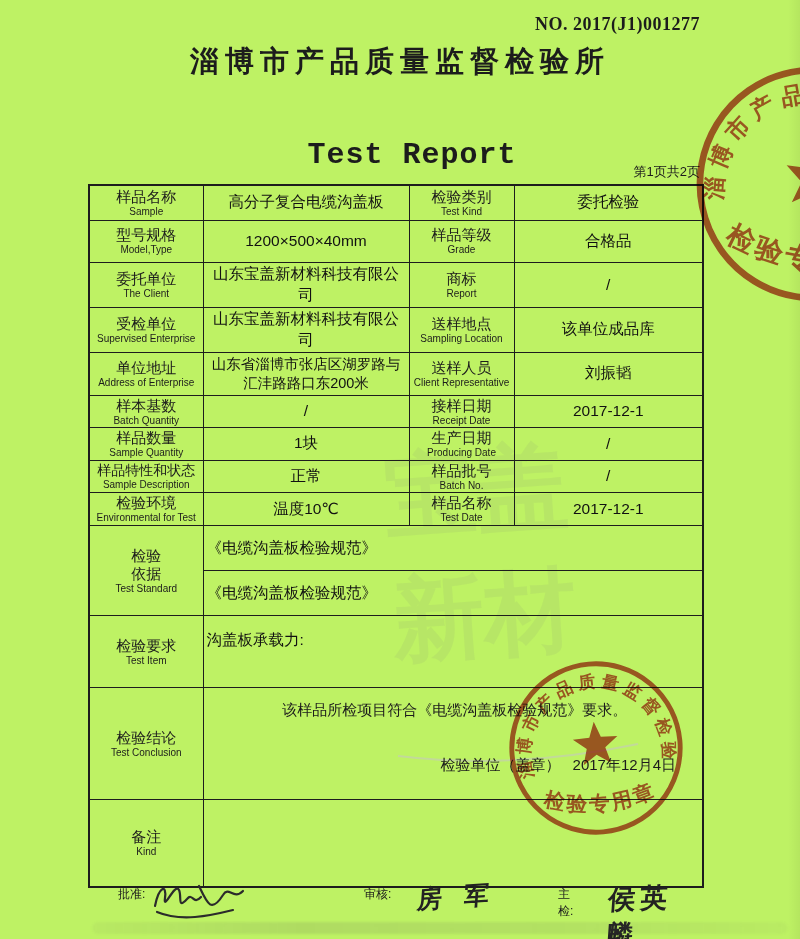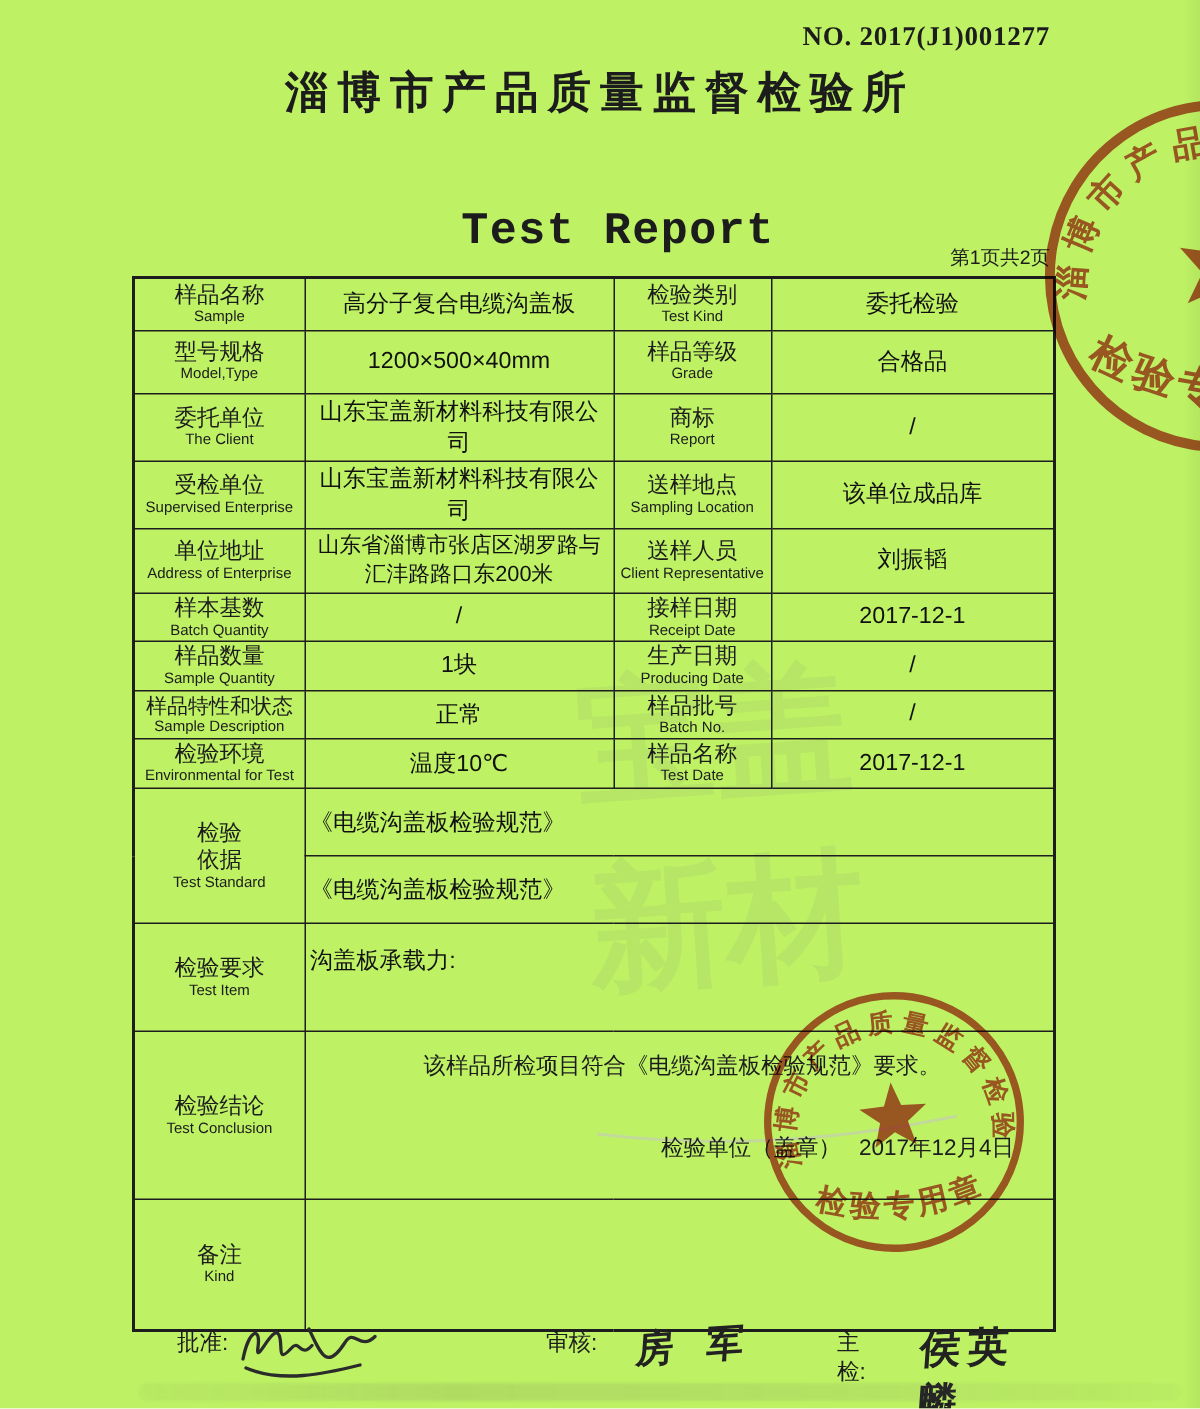--- a/index.html
+++ b/index.html
@@ -39,21 +39,21 @@
   .watermark{position:absolute;left:388px;top:428px;width:210px;
     font-size:92px;font-weight:700;line-height:1.35;color:rgba(125,125,125,0.10);
     word-break:break-all;transform:rotate(-4deg);pointer-events:none;}
 
   .stamp{position:absolute;color:#c23b2e;opacity:.84;mix-blend-mode:multiply;}
   .stamp-conclusion{left:503px;top:655px;transform:rotate(-5deg);}
   .stamp-top-right{left:688px;top:58px;transform:rotate(10deg);}
 
   .footer{position:absolute;left:88px;top:874px;width:614px;height:56px;}
   .sig-group{position:absolute;top:6px;display:flex;align-items:flex-start;}
-  .sig-label{font-size:15px;padding-top:6px;}
+  .sig-label{font-size:12px;padding-top:6px;}
   .sig-name{color:#222;}
   .name-review{font-size:25px;font-weight:600;letter-spacing:22px;margin-left:26px;
     transform:rotate(-4deg) skewX(-8deg);}
   .name-chief{font-size:27px;font-weight:700;letter-spacing:5px;margin-left:22px;
     transform:rotate(-2deg) skewX(-6deg);}
   .sig-svg{margin-left:2px;margin-top:-4px;}
   .bottom-strip{position:absolute;left:92px;top:922px;width:696px;height:12px;
     background:linear-gradient(to right,rgba(90,90,90,0.05),rgba(90,90,90,0.14) 30%,rgba(90,90,90,0.10) 70%,rgba(90,90,90,0.04));
     border-radius:6px;filter:blur(1.2px);}
 </style>

